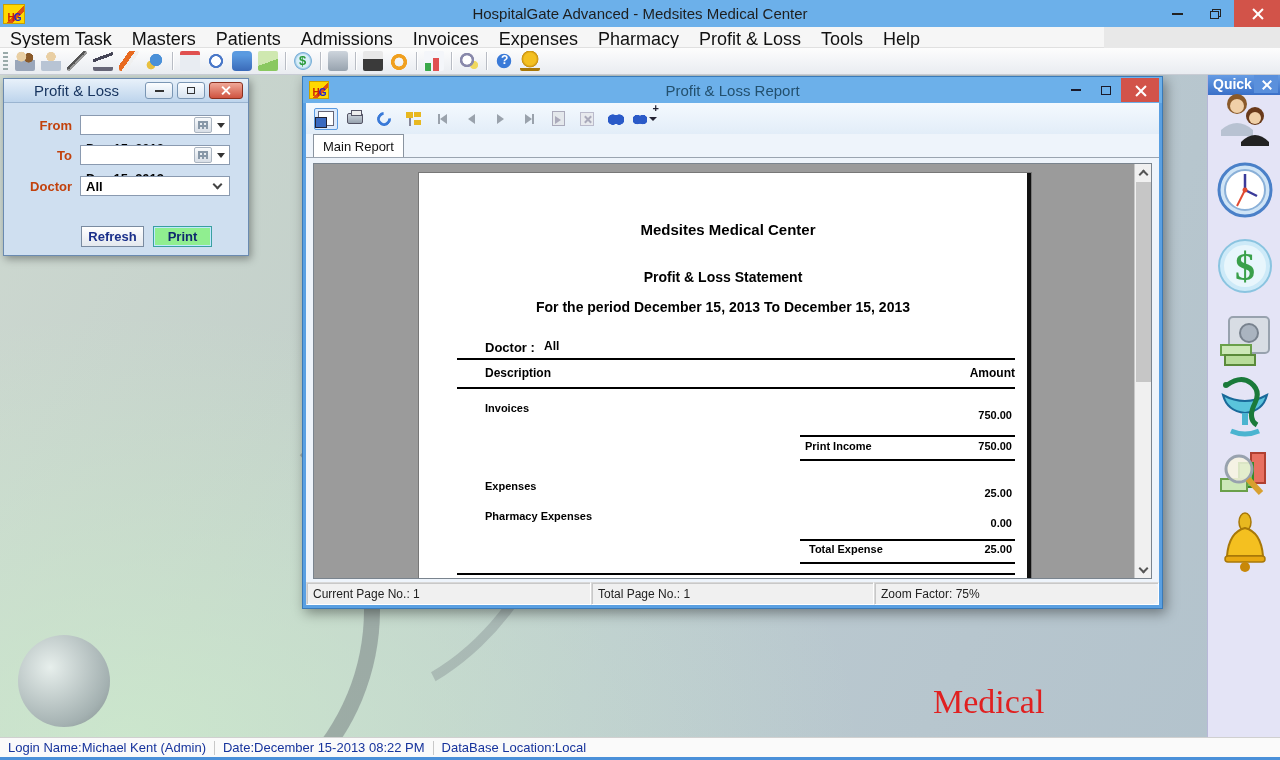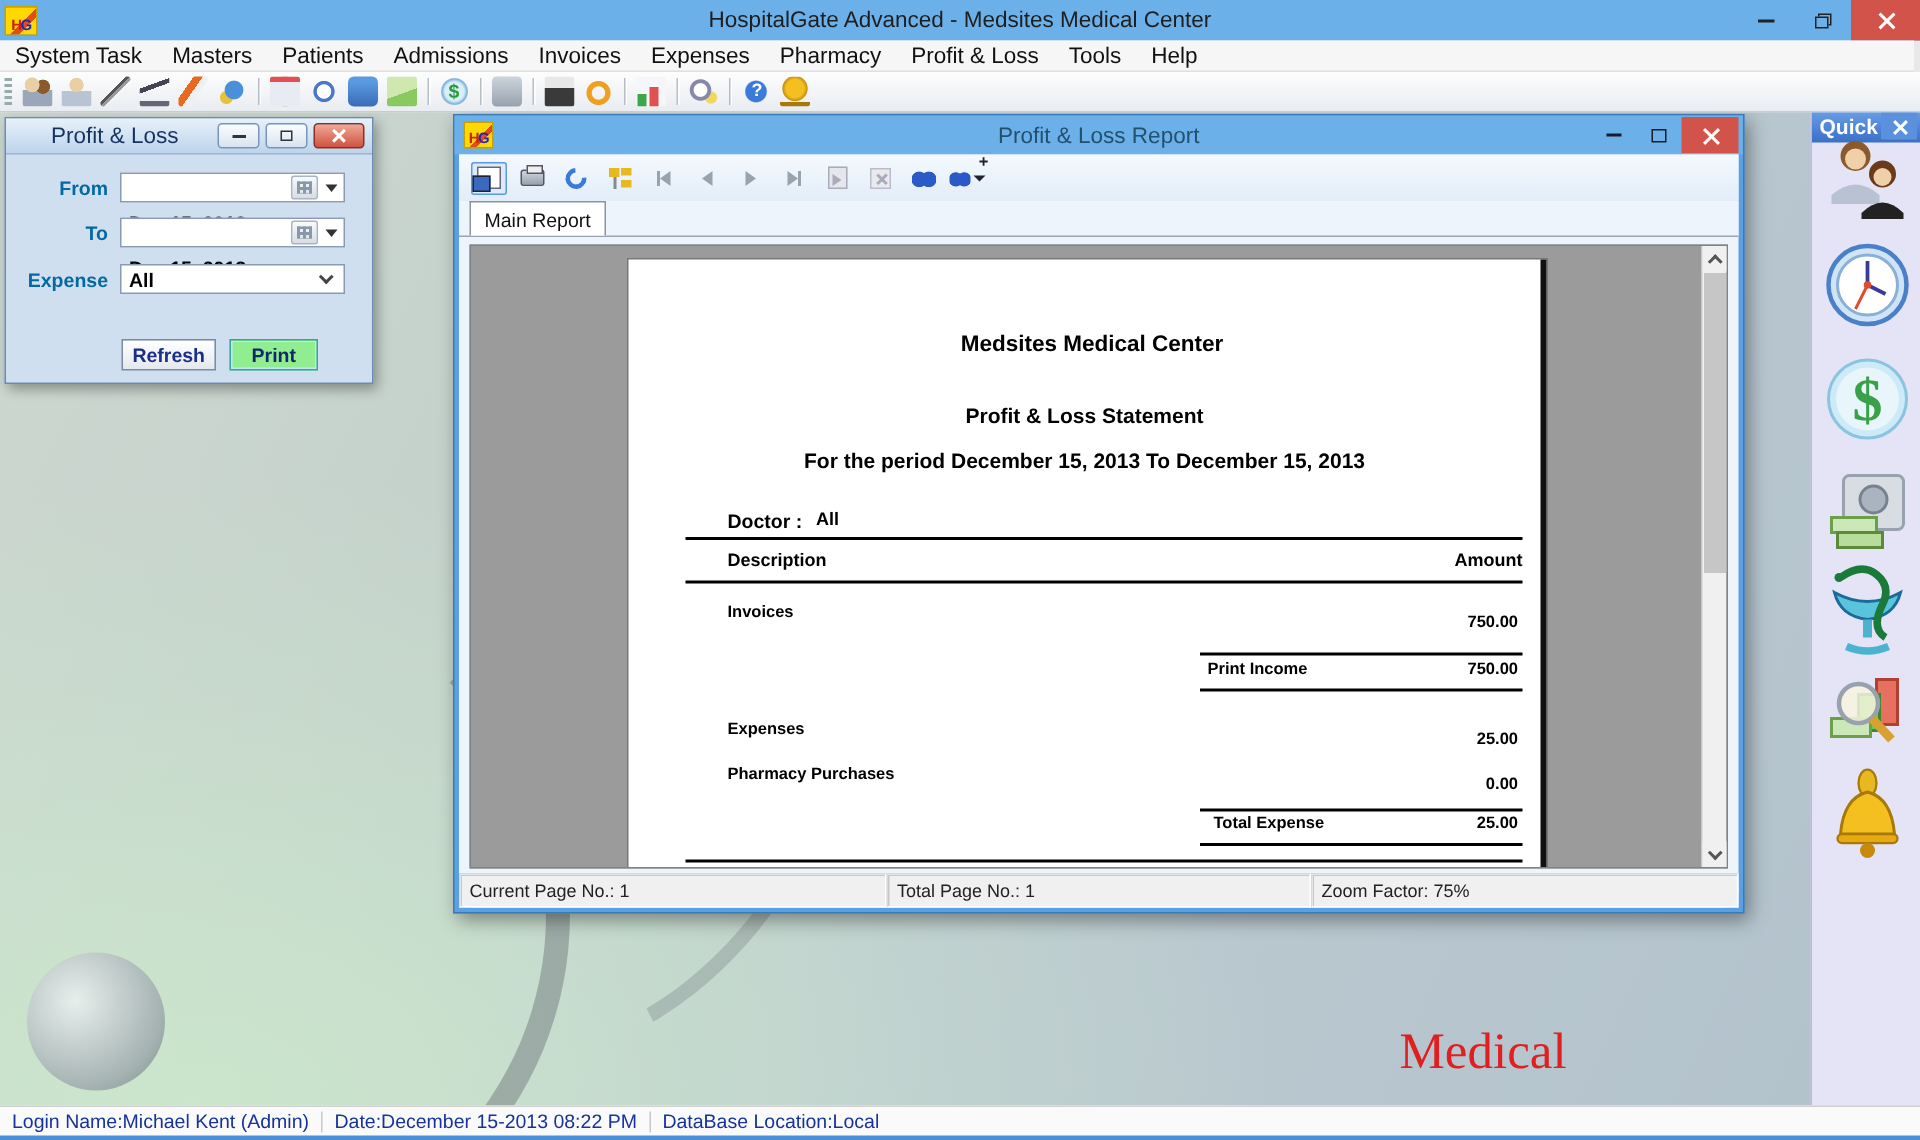--- a/index.html
+++ b/index.html
@@ -19,22 +19,22 @@
   .wbtn { width:38px; height:27px; display:flex; align-items:center; justify-content:center; }
   .wbtn .bar { width:11px; height:2px; background:#222; }
   .wbtn .restore { position:relative; width:11px; height:10px; }
   .wbtn .restore i { position:absolute; border:1.5px solid #222; width:9px; height:8px; display:block; }
   .wbtn .restore i.b1 { left:2px; top:0; } .wbtn .restore i.b2 { left:0; top:2px; background:#6cb0ea; }
   .wbtn.close { width:46px; background:#d25349; }
   .xglyph { position:relative; width:11px; height:11px; }
   .xglyph::before,.xglyph::after { content:""; position:absolute; left:5px; top:-1px; width:2px; height:14px; background:#fff; }
   .xglyph::before { transform:rotate(45deg); } .xglyph::after { transform:rotate(-45deg); }
 
-  .menubar { position:absolute; left:0; top:27px; width:1276px; height:21px; background:#f6f6f6;
-    border-bottom:1px solid #e0e0e0; display:flex; align-items:center; font-size:15px; color:#111; }
+  .menubar { position:absolute; left:0; top:27px; width:1104px; height:21px; background:#f6f6f6;
+    border-bottom:1px solid #e0e0e0; display:flex; font-size:18px; color:#111; }
   .menu-item { padding:2px 10px; cursor:default; }
 
   .toolbar { position:absolute; left:0; top:48px; width:1280px; height:27px;
     background:linear-gradient(180deg,#fdfdfd,#e9ecf1); border-bottom:1px solid #c8ccd4;
     display:flex; align-items:center; }
   .grip { width:5px; height:18px; margin:0 4px 0 3px;
     background:repeating-linear-gradient(180deg,#9aa 0 2px, transparent 2px 4px); }
   .tbico { width:20px; height:20px; margin:0 3px; border-radius:2px; position:relative; }
   .tbsep { width:1px; height:18px; background:#b8bcc4; margin:0 4px; box-shadow:1px 0 0 #fff; }
   
@@ -81,21 +81,21 @@
   .pl-title { height:24px; background:linear-gradient(180deg,#e8f1fa,#bdd4ec); display:flex; align-items:center;
     border-bottom:1px solid #9ab4d0; }
   .pl-title-text { margin-left:30px; font-size:15px; color:#16335e; }
   .pl-btns { position:absolute; right:5px; top:3px; display:flex; gap:4px; }
   .pbtn { width:28px; height:17px; border:1px solid #7a96b4; border-radius:3px;
     background:linear-gradient(180deg,#fbfdff,#d7e3f0); display:flex; align-items:center; justify-content:center; }
   .pbtn .mini { width:9px; height:2px; background:#333; }
   .pbtn .maxi { width:8px; height:7px; border:1.5px solid #333; }
   .pbtn.close { width:34px; background:linear-gradient(180deg,#f0a898,#cf5340); border-color:#8a3020; }
   .pbtn.close .xglyph::before, .pbtn.close .xglyph::after { height:11px; top:0; left:4px; background:#fff; }
-  .fld-label { position:absolute; left:6px; width:62px; text-align:right; font-weight:bold; font-size:13px; color:#0369a1; }
+  .fld-label { position:absolute; left:6px; width:62px; text-align:right; font-weight:bold; font-size:13px; color:#c2410c; }
   .datefield, .ddfield { position:absolute; left:76px; width:150px; height:20px; background:#fff;
     border:1px solid #8a9ab0; display:flex; align-items:center; font-weight:bold; font-size:13px; color:#000; }
   .datefield .val { flex:1; padding-left:5px;margin-top:46px; }
   .cal-btn { width:18px; height:16px; margin-right:1px; border:1px solid #aab4c0; border-radius:2px;
     background:linear-gradient(180deg,#f8fafc,#d8dee6); position:relative; }
   .cal-btn::after { content:""; position:absolute; left:3px; top:3px; width:10px; height:8px;
     background:
      repeating-linear-gradient(90deg,#8898a8 0 2px, transparent 2px 4px),
      repeating-linear-gradient(180deg,#8898a8 0 2px, transparent 2px 4px); }
   .drop-tri { width:0; height:0; border-left:4px solid transparent; border-right:4px solid transparent;
@@ -279,21 +279,21 @@
         <div class="val">Dec 15, 2013</div>
         <div class="cal-btn"></div>
         <div class="drop-tri"></div>
       </div>
       <div class="fld-label" style="top:69px;">To</div>
       <div class="datefield" style="top:66px;">
         <div class="val">Dec 15, 2013</div>
         <div class="cal-btn"></div>
         <div class="drop-tri"></div>
       </div>
-      <div class="fld-label" style="top:100px;">Expense</div>
+      <div class="fld-label" style="top:100px;">Doctor</div>
       <div class="ddfield" style="top:97px;">
         <div class="val" style="flex:1;padding-left:5px;">All</div>
         <div class="chev"></div>
       </div>
       <div class="dlg-btn" style="left:77px; top:147px; width:63px;">Refresh</div>
       <div class="dlg-btn print" style="left:149px; top:147px; width:59px;">Print</div>
     </div>
 
     <div class="rpt-win">
       <div class="rpt-title">
@@ -377,21 +377,21 @@
             <div class="pg" style="left:381px; top:236px; width:212px; text-align:right; font-size:11px;">750.00</div>
 
             <div class="pgline" style="left:381px; top:262px; width:215px; height:2px;"></div>
             <div class="pg" style="left:386px; top:267px; font-size:11px;">Print Income</div>
             <div class="pg" style="left:381px; top:267px; width:212px; text-align:right; font-size:11px;">750.00</div>
             <div class="pgline" style="left:381px; top:286px; width:215px; height:2px;"></div>
 
             <div class="pg" style="left:66px; top:307px; font-size:11px;">Expenses</div>
             <div class="pg" style="left:381px; top:314px; width:212px; text-align:right; font-size:11px;">25.00</div>
 
-            <div class="pg" style="left:66px; top:337px; font-size:11px;">Pharmacy Purchases</div>
+            <div class="pg" style="left:66px; top:337px; font-size:11px;">Pharmacy Expenses</div>
             <div class="pg" style="left:381px; top:344px; width:212px; text-align:right; font-size:11px;">0.00</div>
 
             <div class="pgline" style="left:381px; top:366px; width:215px; height:2px;"></div>
             <div class="pg" style="left:390px; top:370px; font-size:11px;">Total Expense</div>
             <div class="pg" style="left:381px; top:370px; width:212px; text-align:right; font-size:11px;">25.00</div>
             <div class="pgline" style="left:381px; top:389px; width:215px; height:2px;"></div>
 
             <div class="pgline" style="left:38px; top:400px; width:558px; height:2px;"></div>
           </div>
           <div class="vscroll">

